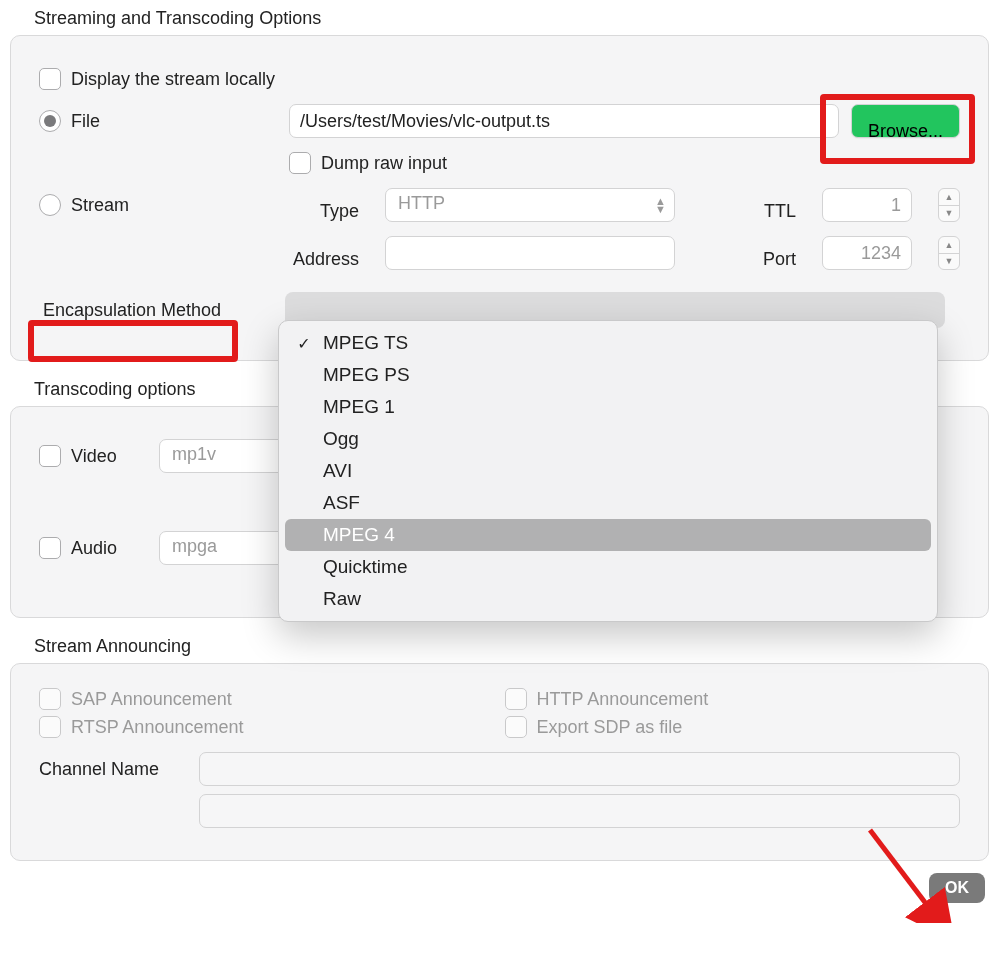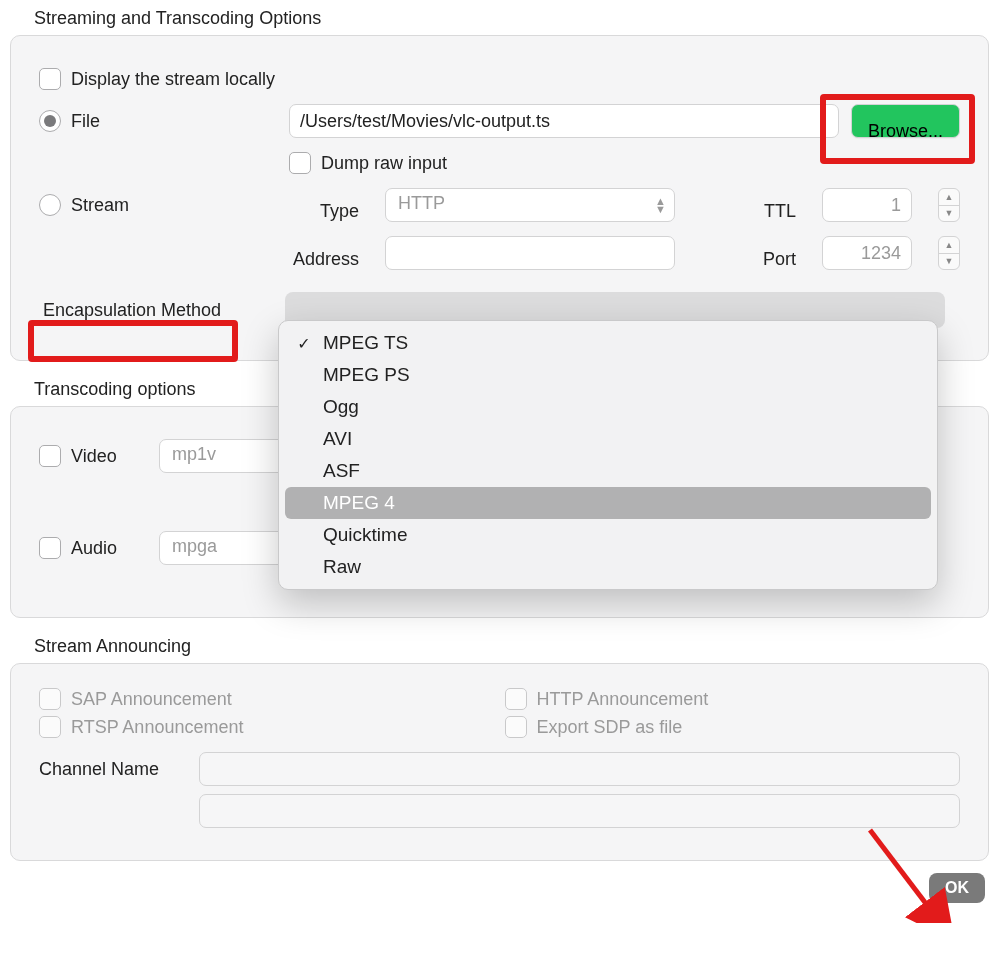--- a/index.html
+++ b/index.html
@@ -249,20 +249,24 @@
     <div class="mi">
       <span class="chk">✓</span>
       <span>MPEG TS</span>
     </div>
     <div class="mi">
       <span class="chk"></span>
       <span>MPEG PS</span>
     </div>
     <div class="mi">
       <span class="chk"></span>
+      <span>MPEG 1</span>
+    </div>
+    <div class="mi">
+      <span class="chk"></span>
       <span>Ogg</span>
     </div>
     <div class="mi">
       <span class="chk"></span>
       <span>AVI</span>
     </div>
     <div class="mi">
       <span class="chk"></span>
       <span>ASF</span>
     </div>

